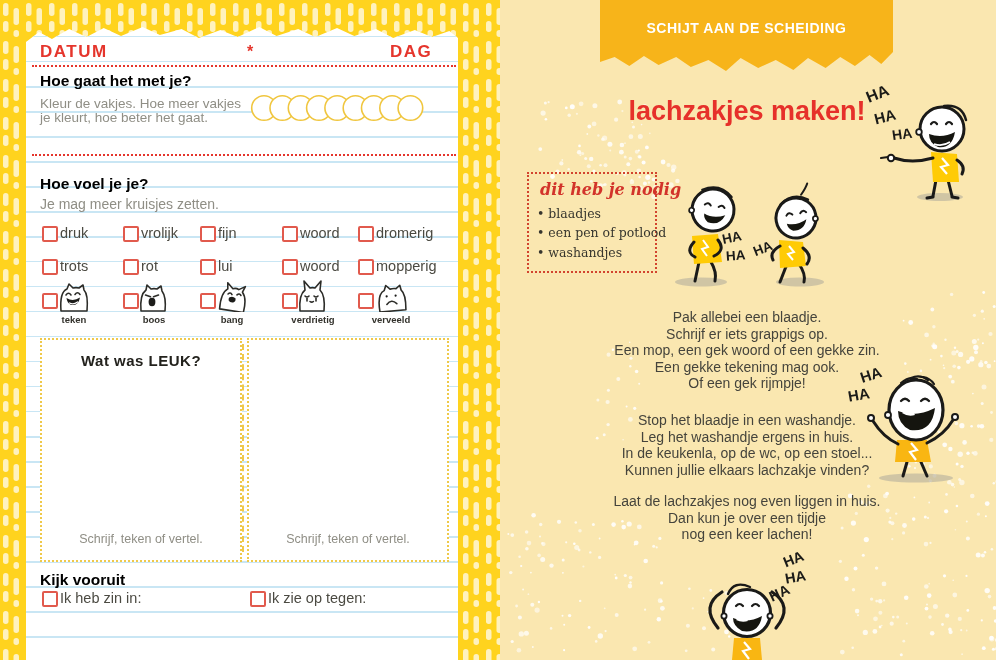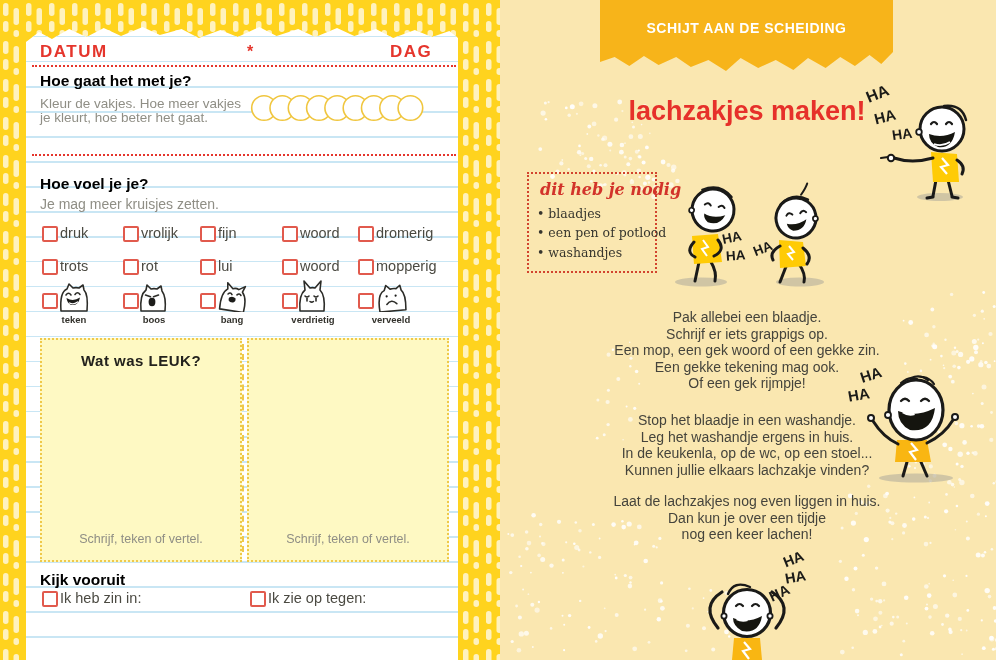--- a/index.html
+++ b/index.html
@@ -14,21 +14,21 @@
       81% 5px,85% 14px,90% 6px,94% 13px,98% 7px,100% 14px,100% 100%,0 100%);}
   .ruled{position:absolute;left:0;right:0;top:12px;bottom:0;
     background:repeating-linear-gradient(to bottom,#c9e6f4 0 1.5px,transparent 1.5px 25px);}
   .red-dotted{border-top:2px dotted #e5352c;height:0;}
   .hdr-red{color:#e5352c;font-weight:bold;font-size:17px;letter-spacing:1.5px;}
   .h-black{color:#000000;font-weight:bold;font-size:15.5px;}
   .gray-t{color:#8f8e85;font-size:13.5px;line-height:13.5px;}
   .lbl{color:#4b4a42;font-size:14.5px;}
   .cb{width:12px;height:12px;border:2px solid #e15a4d;border-radius:2px;background:#fff;display:block;}
   .mood-lbl{color:#33322c;font-size:9.5px;font-weight:bold;text-align:center;width:60px;}
-  .wbox{background:#fef9c3;border:2px dotted #efc94a;}
+  .wbox{background:#ffffff;border:2px dotted #efc94a;}
   .wbox-title{position:absolute;left:0;right:0;top:12px;text-align:center;
               font-weight:bold;font-size:15px;color:#23221d;letter-spacing:.5px;}
   .wbox-hint{position:absolute;left:0;right:0;bottom:14px;text-align:center;
              font-size:12.5px;color:#8f8e85;}
   .divider-dash{border-left:2px dashed #efc94a;width:0;}
   
   .right-page{position:absolute;left:500px;top:0;width:500px;height:660px;
               background:#fae7b0;overflow:hidden;}
   .banner{position:absolute;left:100px;top:0;width:293px;height:72px;background:#f7b41a;
     clip-path:polygon(0 0,100% 0,100% 52px,96% 64px,92% 55px,87% 66px,82% 57px,77% 68px,

